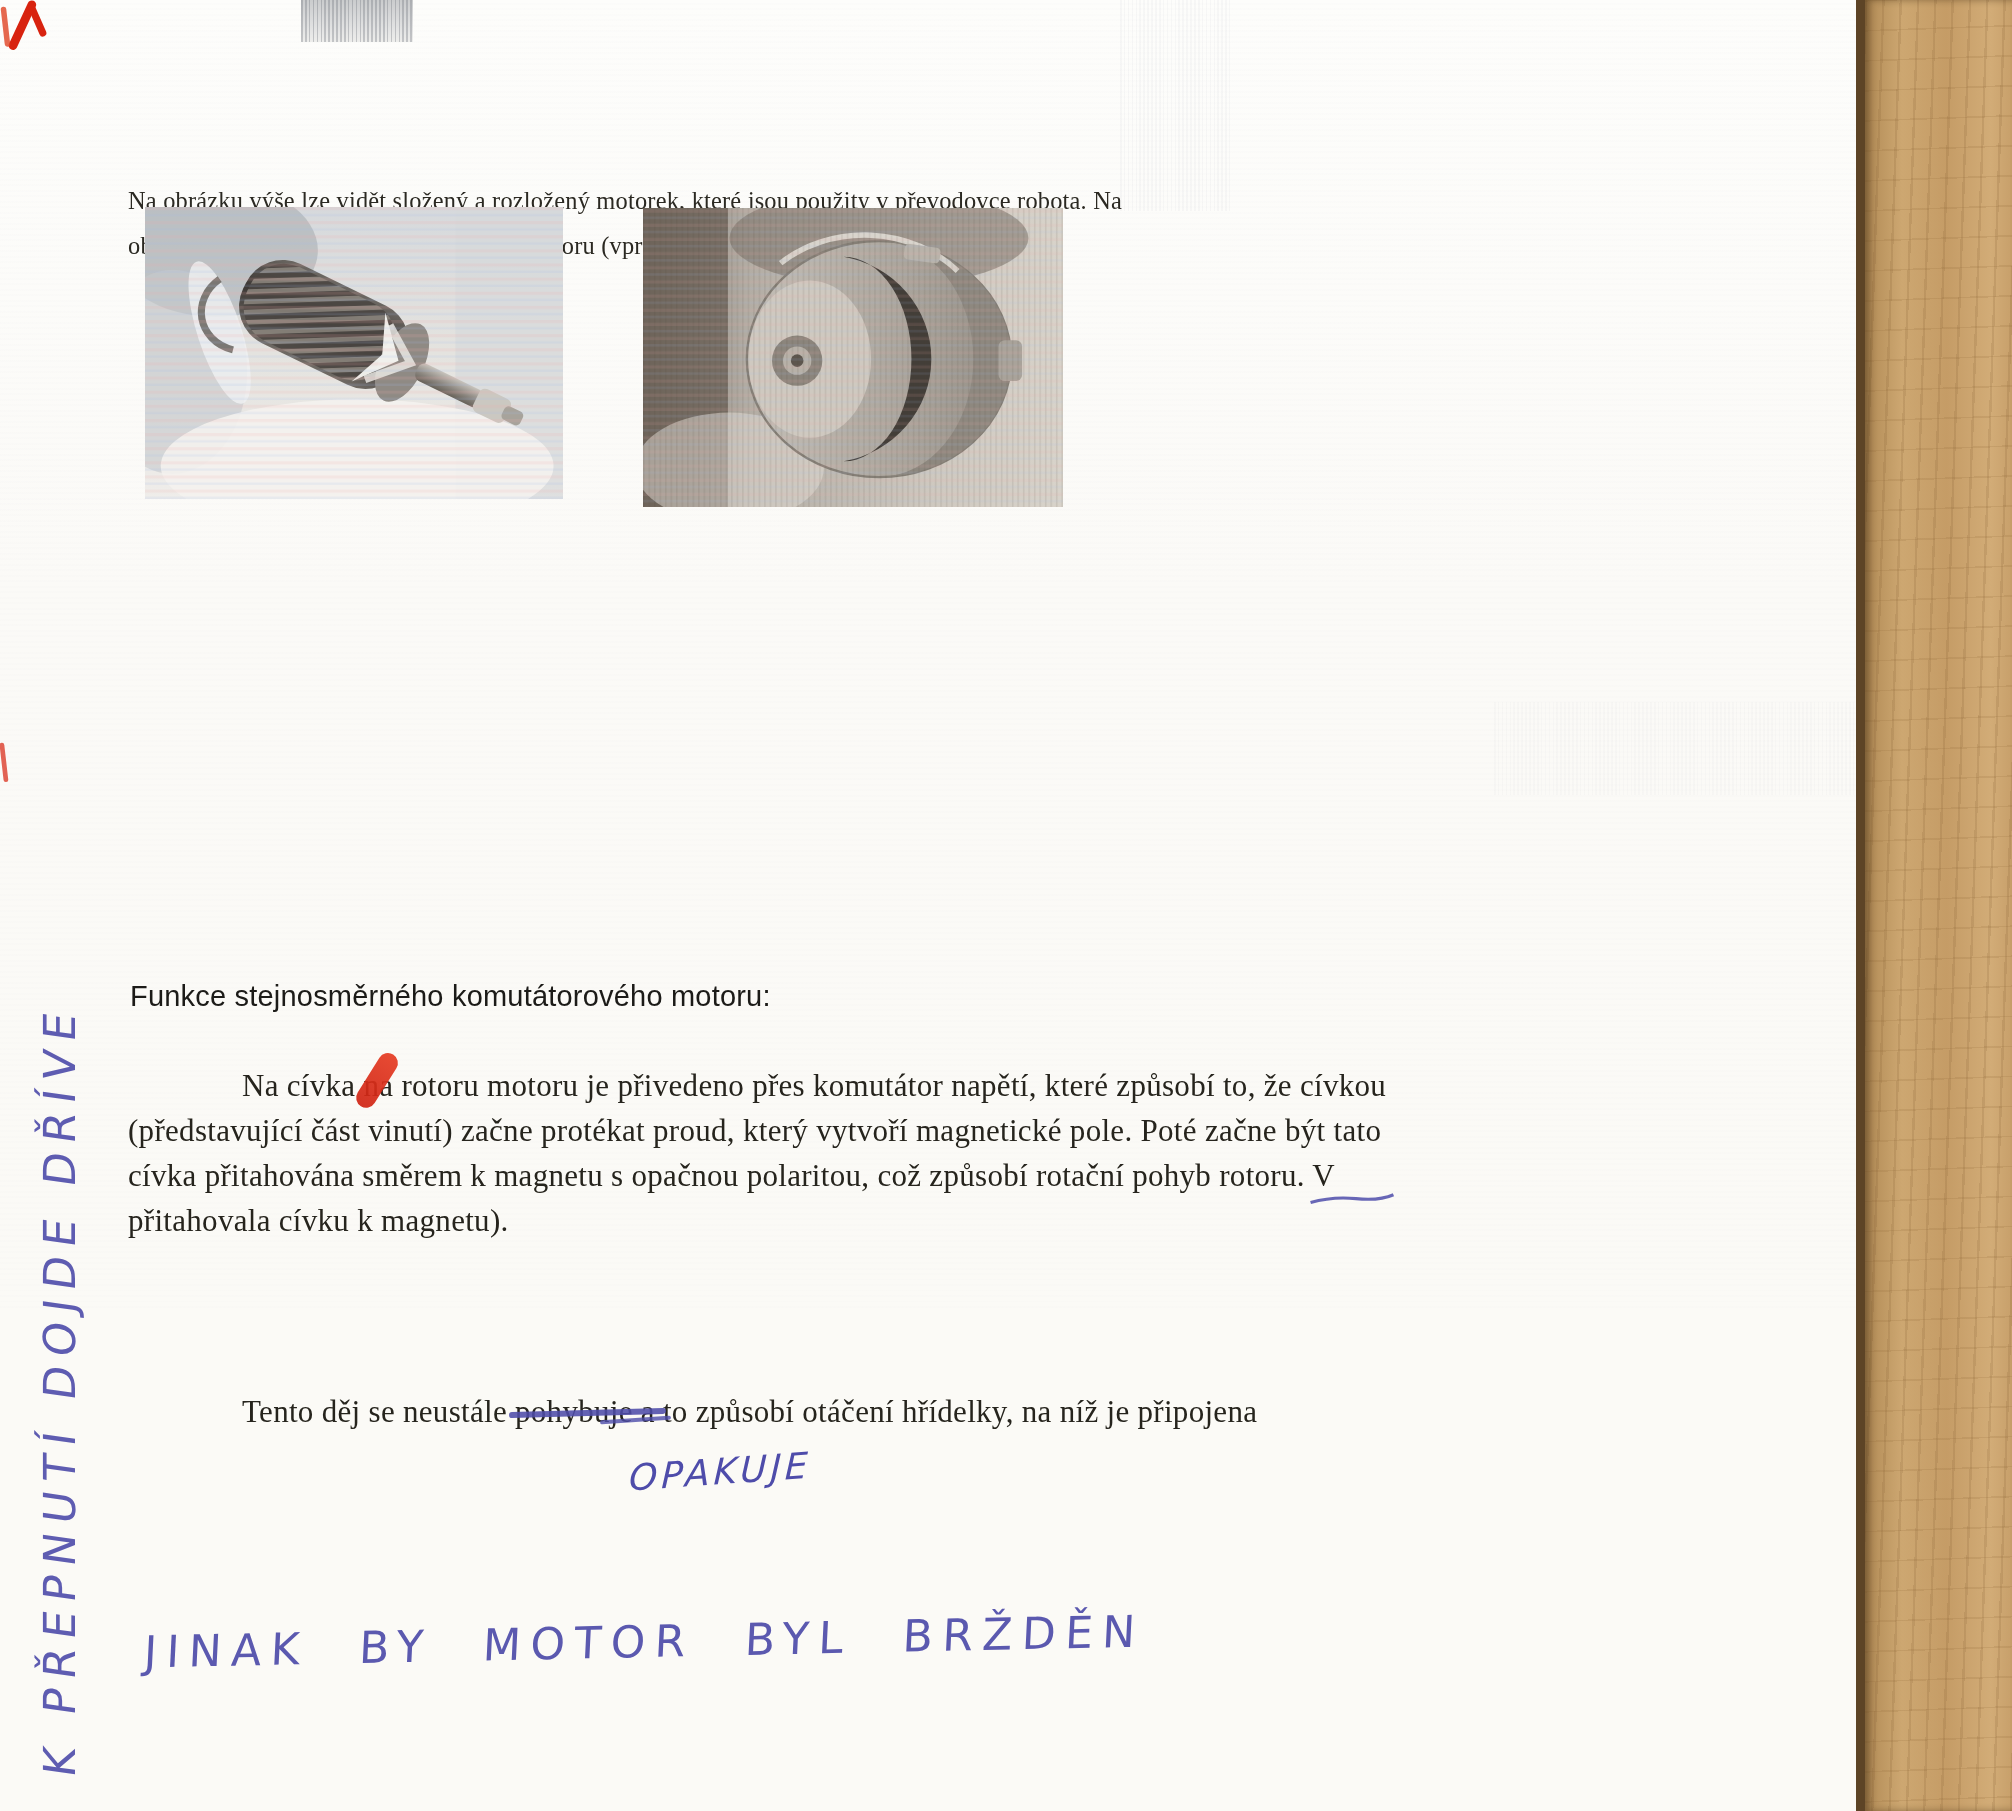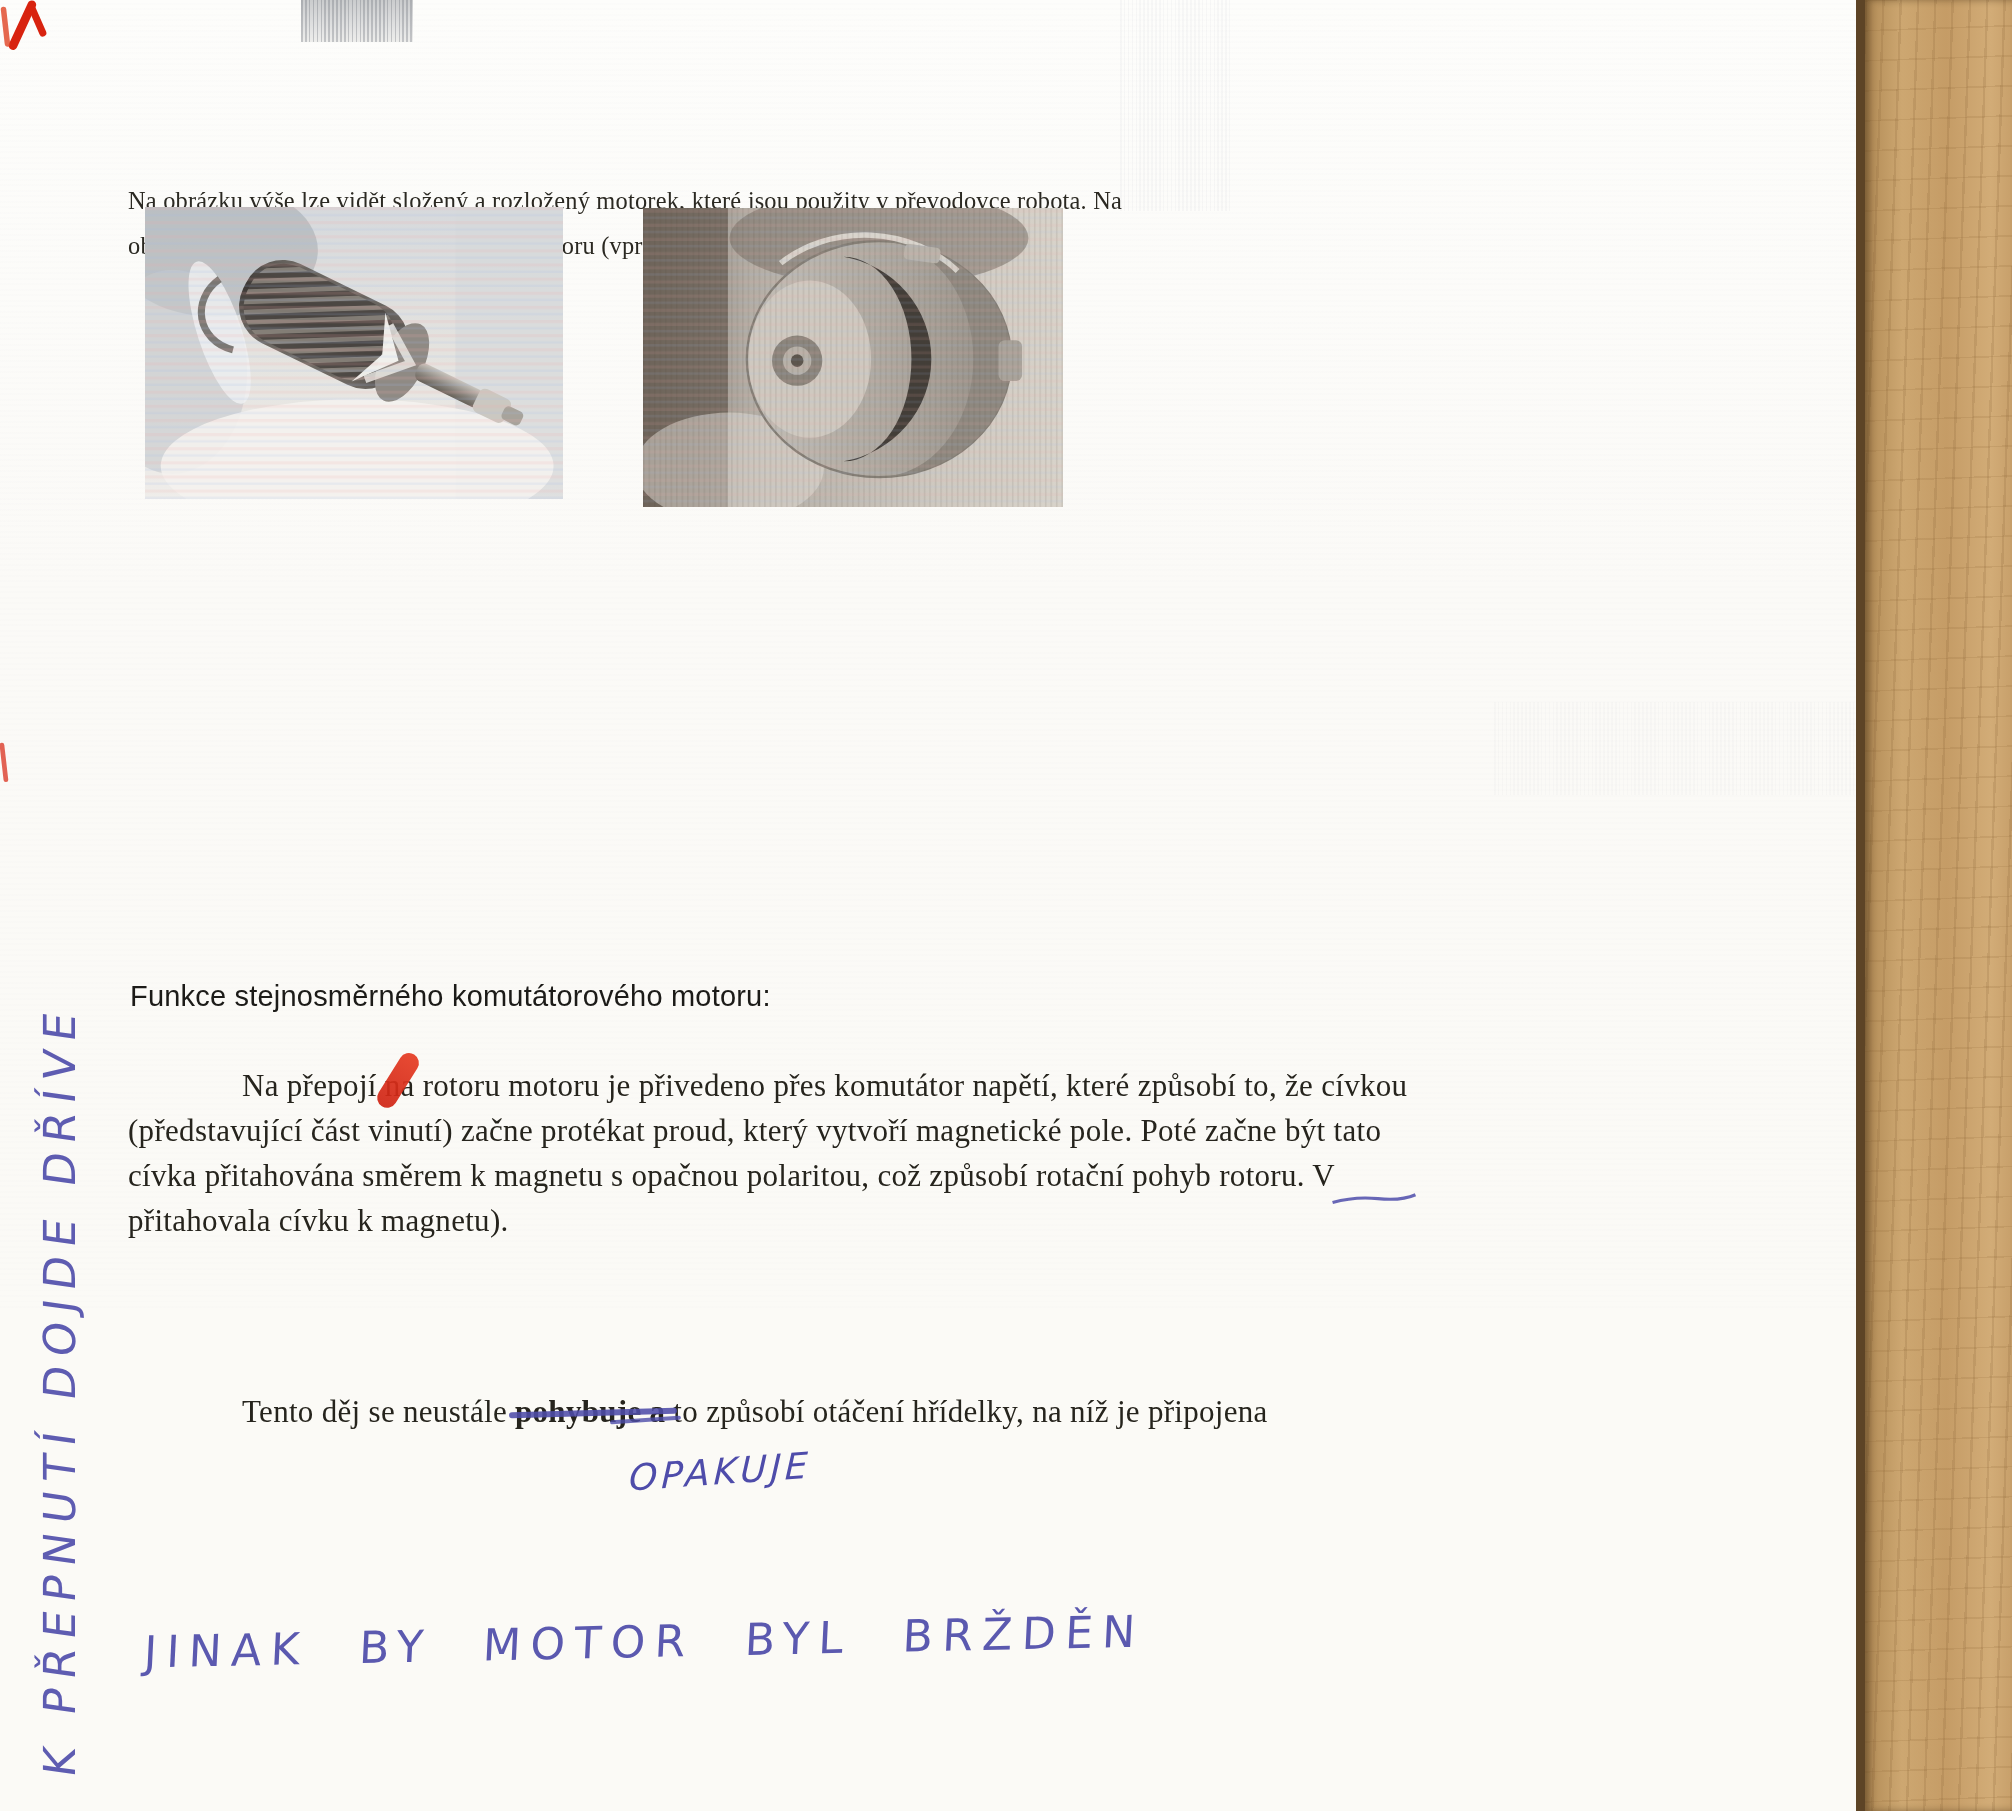--- a/index.html
+++ b/index.html
@@ -52,21 +52,21 @@
   .bodytext .line{position:relative;height:45px;}
   .indent{padding-left:114px;}
   .p3{top:1387px;line-height:50px;}
   .p3 .line{height:50px;}
   .redword{position:relative;display:inline-block;}
   .redword .redstroke{
     position:absolute;left:3.1px;top:-12.6px;width:20.4px;height:61px;border-radius:11px;
     background:linear-gradient(180deg,#e63b22,#cf2313);
     transform:rotate(32deg);opacity:.92;
   }
-  .struck{position:relative;display:inline-block;font-weight:bold;}
+  .struck{position:relative;display:inline-block;}
   .struck .strikeline{
     position:absolute;left:-6.3px;right:-11px;top:46%;height:5.5px;border-radius:3.1px;
     background:#4e4caa;transform:rotate(-1.6deg);opacity:.88;
   }
   .struck .striketail{
     position:absolute;right:-15.7px;top:62%;width:71px;height:3.9px;border-radius:2.4px;
     background:#4e4caa;transform:rotate(-4deg);opacity:.8;
   }
   .wavy-underline{position:absolute;left:-30px;bottom:-12.6px;width:104%;height:20.4px;}
   .v-underline{position:absolute;right:-9.4px;bottom:-7.9px;width:86px;height:15.7px;}
@@ -191,21 +191,21 @@
       </g>
       <rect width="534" height="380" fill="url(#vstreaks)"></rect>
       <rect width="534" height="380" fill="url(#scanlines2)" opacity=".5"></rect>
     </svg>
   </div>
 
   <div class="heading">Funkce stejnosměrného komutátorového motoru:</div>
 
   <div class="bodytext">
     <div class="line indent">
-      <span>Na přepojí </span><span class="redword"><span>na</span><span class="redstroke"></span></span><span> rotoru motoru je přivedeno přes komutátor napětí, které způsobí to, že cívkou</span>
+      <span>Na cívka </span><span class="redword"><span>na</span><span class="redstroke"></span></span><span> rotoru motoru je přivedeno přes komutátor napětí, které způsobí to, že cívkou</span>
     </div>
     <div class="line">(představující část vinutí) začne protékat proud, který vytvoří magnetické pole. Poté začne být tato</div>
     <div class="line">
       <span>cívka přitahována směrem k magnetu s opačnou polaritou, což způsobí rotační pohyb rotoru. V</span>
       <svg class="v-underline" viewBox="0 0 110 20" preserveAspectRatio="none">
         <path d="M2,16 Q 30,8 60,11 T 108,6" stroke="#4e4caa" stroke-width="4" fill="none" opacity=".85"></path>
       </svg>
     </div>
     <div class="line">přitahovala cívku k magnetu).</div>
   </div>

